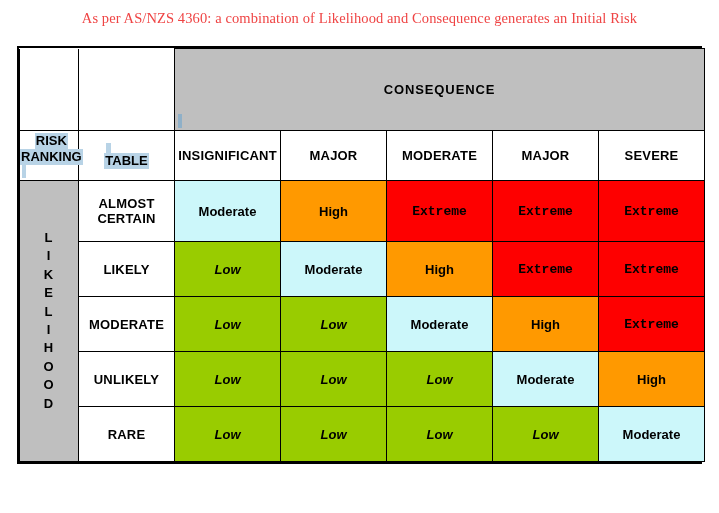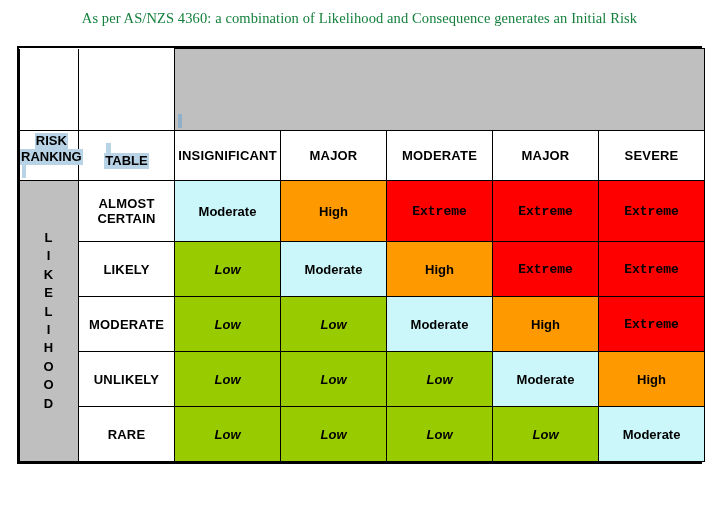--- a/index.html
+++ b/index.html
@@ -17,21 +17,21 @@
 
   
   #caption {
     position: absolute;
     left: 0;
     top: 10px;
     width: 719px;
     text-align: center;
     font-family: "Liberation Serif", serif;
     font-size: 14.5px;
-    color: #15803d;
+    color: #ef4444;
     letter-spacing: 0.1px;
     white-space: nowrap;
   }
 
   
   #matrix {
     position: absolute;
     left: 17px;
     top: 46px;
     width: 685px;
@@ -144,20 +144,21 @@
       <col class="c-conseq">
       <col class="c-conseq">
       <col class="c-conseq">
     </colgroup>
     <tbody>
 
       <tr style="height:78px;">
         <td class="cell-blank"></td>
         <td class="cell-blank"></td>
         <td class="cell-conseq-title" colspan="5">
+          <span>CONSEQUENCE</span>
           <span class="tick-mark"></span>
         </td>
       </tr>
 
       <tr style="height:47px;">
         <td class="cell-rank-label">
           <span class="rank-wrap">
             <span class="hl">RISK</span>
             <span class="hl">RANKING</span>
             <span class="caret"></span>

